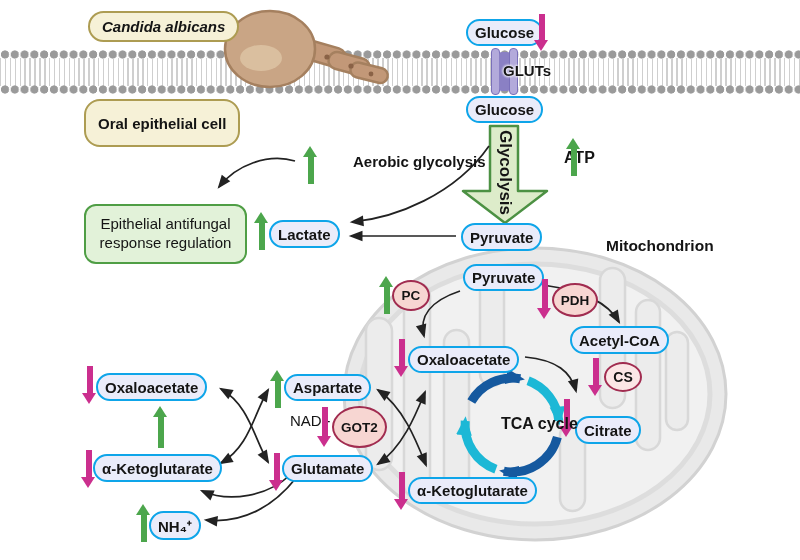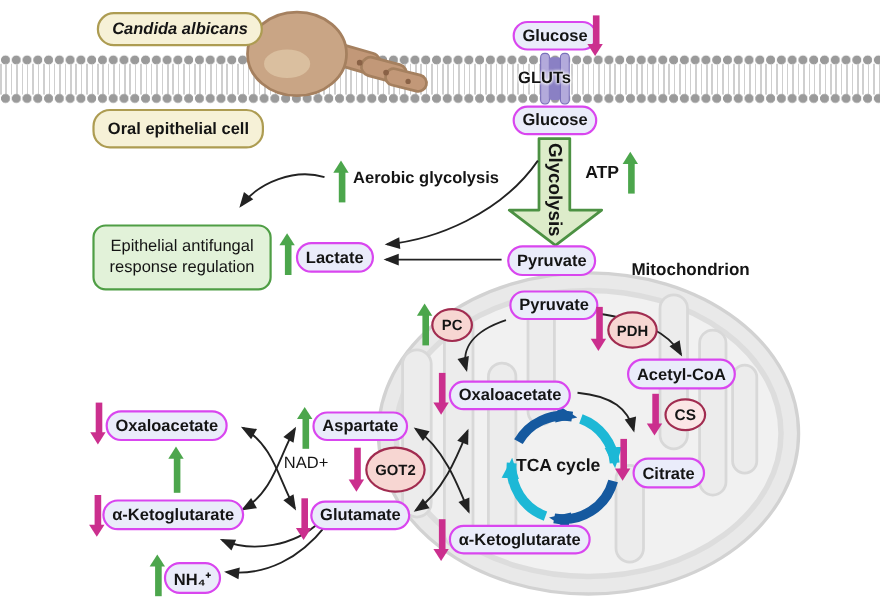--- a/index.html
+++ b/index.html
@@ -2,38 +2,38 @@
 <html><head>
 <meta charset="utf-8">
 <style>
   html,body{margin:0;padding:0;background:#ffffff;}
   .canvas{position:relative;width:800px;height:560px;background:#ffffff;
           font-family:"Liberation Sans",sans-serif;overflow:hidden;color:#141414;}
   svg.layer{position:absolute;left:0;top:0;pointer-events:none;}
 
   
   .pill{position:absolute;display:flex;align-items:center;justify-content:center;
-        background:#eaecfa;border:2px solid #d946ef;border-radius:15px;
+        background:#eaecfa;border:2px solid #0ea5e9;border-radius:15px;
         font-weight:700;font-size:15px;padding:0 7px;white-space:nowrap;box-sizing:border-box;}
   
   .enzyme{position:absolute;display:flex;align-items:center;justify-content:center;
         background:#f7d6d2;border:2.5px solid #a12c50;border-radius:50%;
         font-weight:700;font-size:13.5px;box-sizing:border-box;white-space:nowrap;}
   .enzyme.light{background:#fbe6e6;font-style:normal;}
   
   .tag{position:absolute;display:flex;align-items:center;justify-content:center;
         background:#f6f1d7;border:2px solid #ad9c52;border-radius:16px;
         font-weight:700;font-size:15px;padding:0 12px;white-space:nowrap;box-sizing:border-box;}
   .tag.italic{font-style:italic;}
   
   .gbox{position:absolute;display:flex;flex-direction:column;align-items:center;justify-content:center;
         background:#e2f2d9;border:2.5px solid #4f9e45;border-radius:12px;
         font-weight:400;font-size:15px;line-height:1.26;text-align:center;box-sizing:border-box;}
   
-  .lbl{position:absolute;font-weight:700;font-size:15px;white-space:nowrap;}
+  .lbl{position:absolute;font-weight:700;font-size:15px;white-space:nowrap;padding-left:32px;}
   .lbl.shadow{text-shadow:0 0 3px #fff,0 0 3px #fff,0 0 3px #fff;}
   .lbl.plain{font-weight:400;}
   
   .varrow{position:absolute;width:15px;}
   .varrow .head{position:absolute;left:0;width:0;height:0;
         border-left:7.5px solid transparent;border-right:7.5px solid transparent;}
   .varrow .shaft{position:absolute;left:4.5px;width:6px;background:currentColor;}
   .varrow.up .head{top:0;border-bottom:11px solid currentColor;}
   .varrow.up .shaft{top:10px;bottom:0;}
   .varrow.down .head{bottom:0;border-top:11px solid currentColor;}
@@ -135,21 +135,21 @@
       <path d="M471.3,401.5 A47,47 0 0 1 520.2,378.7" stroke="#15599f" marker-end="url(#mb)"></path>
       <path d="M528.1,380.8 A47,47 0 0 1 558.8,420.9" stroke="#1cb8d6" marker-end="url(#mc)"></path>
       <path d="M557.4,437.2 A47,47 0 0 1 503.8,471.3" stroke="#15599f" marker-end="url(#mb)"></path>
       <path d="M495.9,469.2 A47,47 0 0 1 465.2,420.9" stroke="#1cb8d6" marker-end="url(#mc)"></path>
     </g>
   </svg>
 
   <div class="tag italic" style="left:88px;top:11px;height:31px">
     <span>Candida albicans</span>
   </div>
-  <div class="tag" style="left:84px;top:99px;height:36px">
+  <div class="tag" style="left:84px;top:99px;height:48px">
     <span>Oral epithelial cell</span>
   </div>
 
   <div class="pill" style="left:466px;top:19px;height:27px">
     <span>Glucose</span>
   </div>
   <div class="varrow down magenta" style="left:534px;top:14px;height:37px">
       <i class="head"></i>
       <i class="shaft"></i>
     </div>

